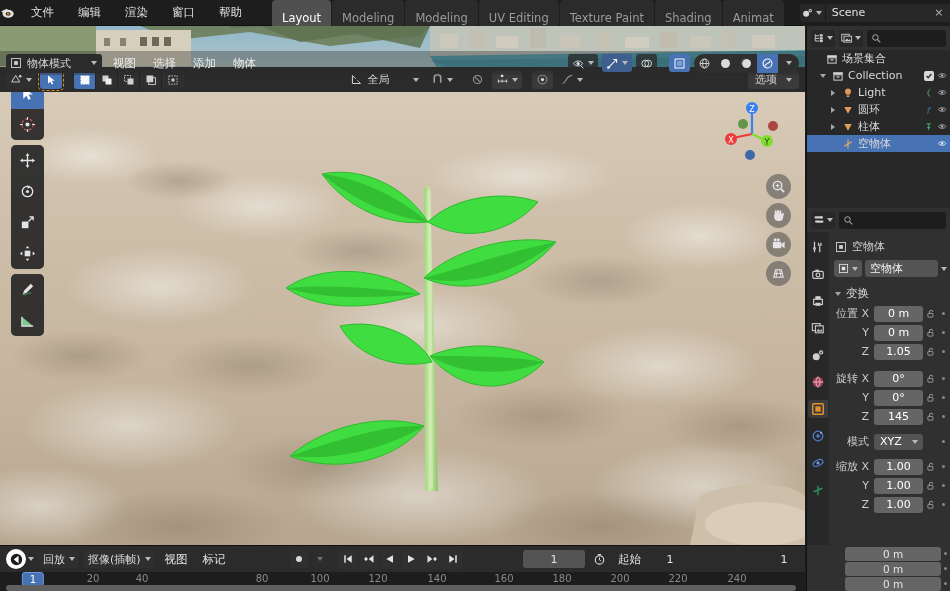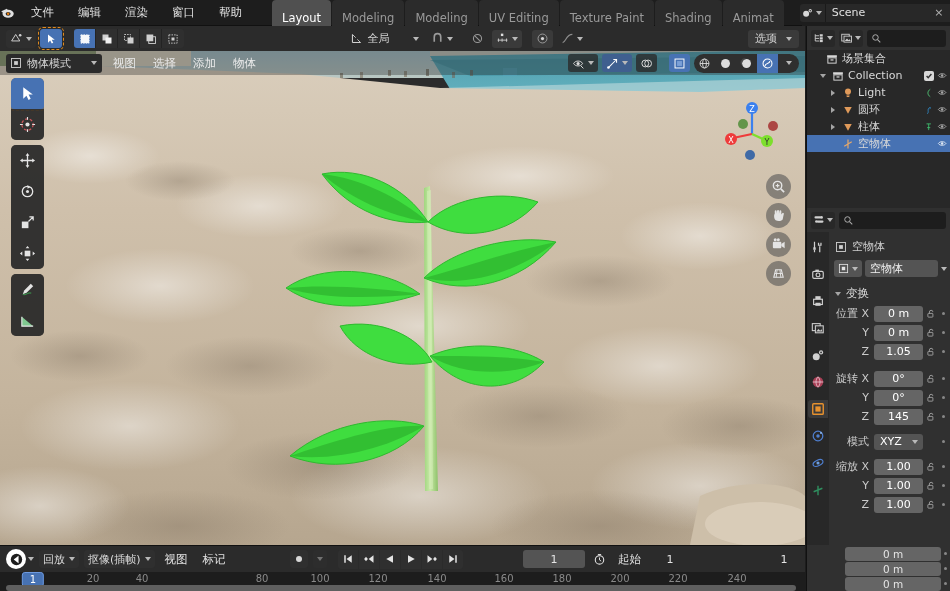--- a/index.html
+++ b/index.html
@@ -52,21 +52,21 @@
 
   
   .viewport-area {
     position: absolute; left: 0; top: 26px; width: 805px; height: 519px;
     background: #2b2b2b; overflow: hidden;
   }
 
   
   .vp-header {
     position: relative; height: 25px; background: #2b2b2b;
-    display: flex; align-items: center; padding: 0 6px; gap: 4px; z-index: 6;
+    display: flex; align-items: center; padding: 0 6px; gap: 4px; z-index: 6; margin-top: 41px;
   }
   .hdr-btn {
     height: 18px; background: #2f2f2f; border-radius: 3px; display: flex;
     align-items: center; justify-content: center; padding: 0 4px; gap: 3px; color: #d2d2d2;
   }
   .hdr-btn.flat { background: transparent; }
   .seg-group { display: flex; height: 19px; border-radius: 3px; overflow: hidden; }
   .seg {
     width: 22px; height: 19px; background: #2f2f2f; display: flex;
     align-items: center; justify-content: center; border-right: 1px solid #232323;

